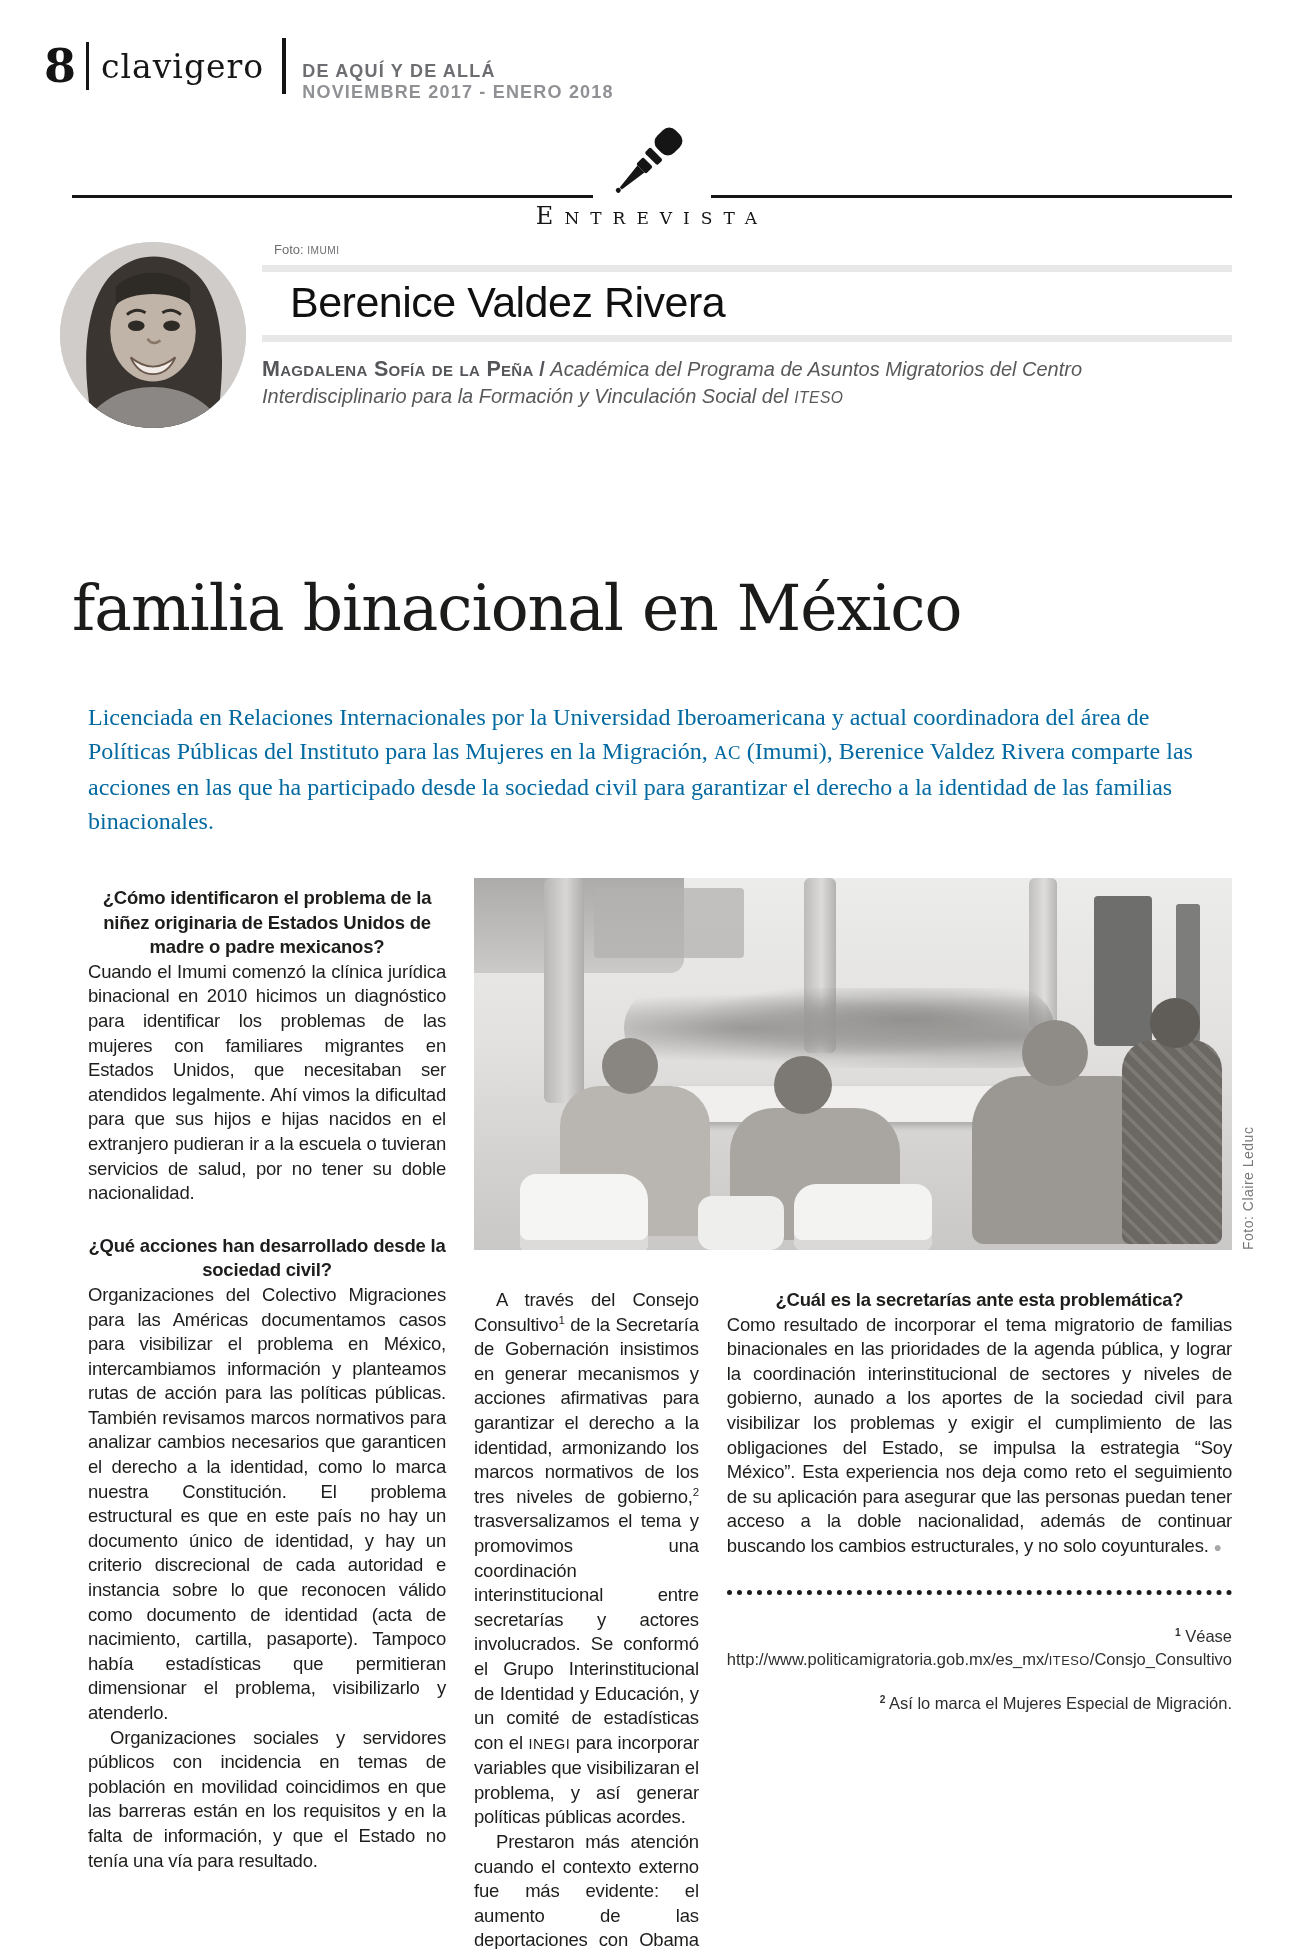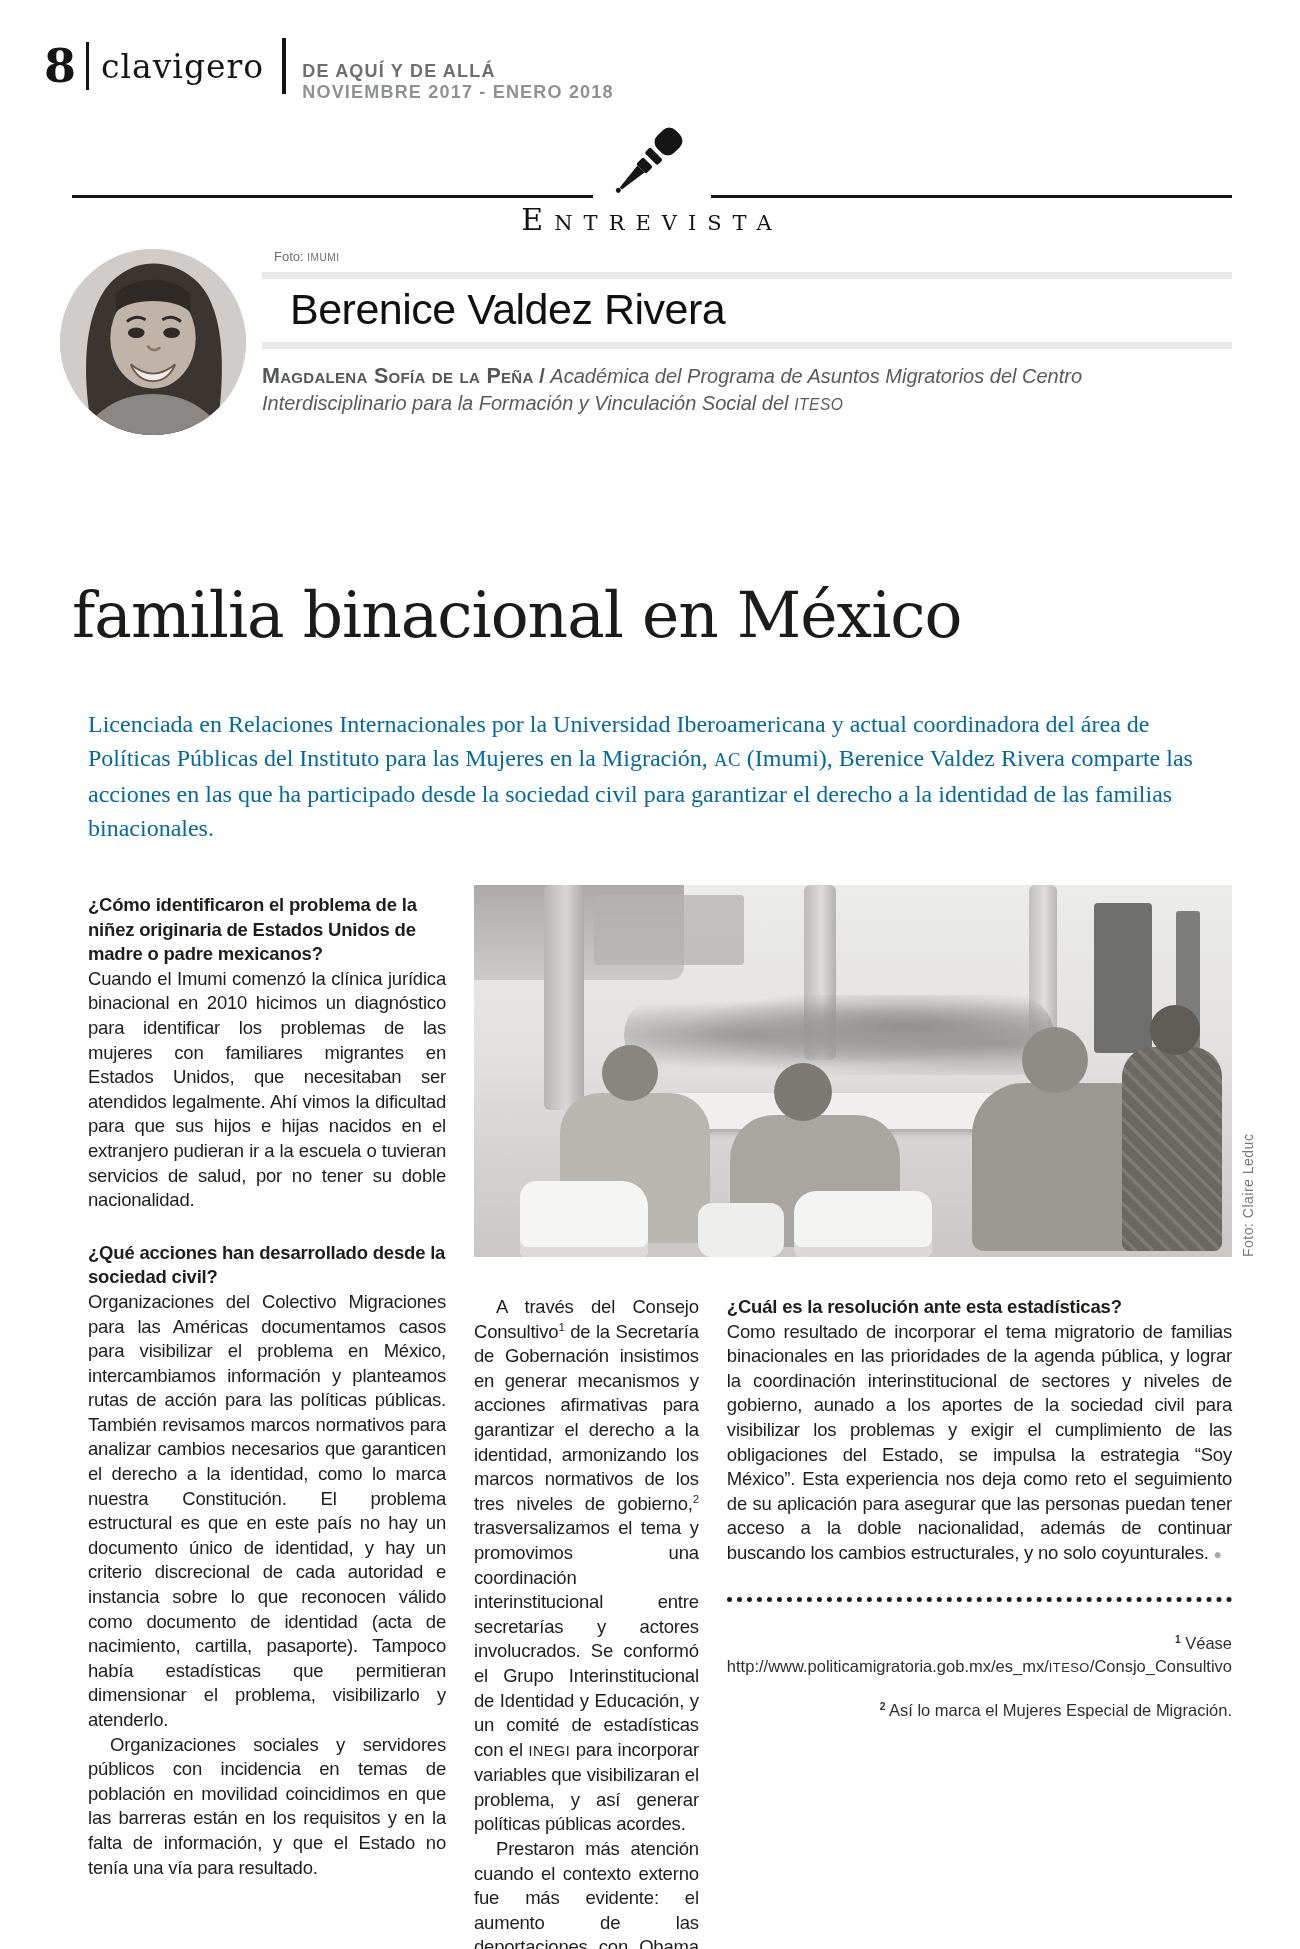--- a/index.html
+++ b/index.html
@@ -23,21 +23,21 @@
   .issue-dates{font-size:18px;font-weight:700;letter-spacing:1.2px;color:#8f9194;line-height:21px;}
   
   .section-banner{margin:44px 68px 0 72px;}
   .rule-row{display:flex;align-items:flex-end;height:56px;}
   .rule{flex:1;height:3px;background:#161616;}
   .mic-holder{width:118px;height:56px;position:relative;}
   .mic-holder svg{position:absolute;left:16px;bottom:-12px;}
   .banner-label{
     text-align:center;margin-top:4px;
     font-family:"DejaVu Serif",serif;font-variant:small-caps;
-    font-size:30px;letter-spacing:11px;color:#141414;
+    font-size:24px;letter-spacing:11px;color:#141414;
   }
   
   .author-block{position:relative;margin-top:0;height:208px;}
   .portrait{
     position:absolute;left:60px;top:0;width:186px;height:186px;border-radius:50%;
     overflow:hidden;background:#d8d5d2;box-shadow:0 0 0 6px #ffffff;z-index:2;
   }
   .author-right{margin-left:262px;margin-right:68px;}
   .photo-credit-small{font-size:13px;color:#6d6e71;margin:12px 0 8px 12px;}
   .gray-bar{height:7px;background:#e8e8e9;}
@@ -55,21 +55,21 @@
   .columns{display:flex;margin:40px 68px 0 88px;align-items:flex-start;}
   .col1{width:358px;flex:0 0 358px;padding-top:8px;}
   .col-right{flex:1;margin-left:28px;}
   .two-col{display:flex;margin-top:38px;align-items:flex-start;}
   .two-col .colA{flex:1;}
   .two-col .colB{flex:1;margin-left:28px;}
   .body-p,.question{
     font-size:18.5px;line-height:24.6px;letter-spacing:-0.2px;
     margin:0;text-align:justify;hyphens:auto;-webkit-hyphens:auto;
   }
-  .question{font-weight:700;text-align:left;}
+  .question{font-weight:700;text-align:center;}
   .question + .body-p{margin-top:0;}
   .body-p + .question{margin-top:28px;}
   .indent{text-indent:22px;}
   .sc{font-size:0.78em;letter-spacing:0.5px;}
   sup{font-size:0.62em;line-height:0;}
   .end-dot{color:#a7a8aa;font-size:0.75em;}
   
   .article-photo{position:relative;margin:0;height:372px;background:#e9e9e7;overflow:visible;}
   .ph{position:absolute;}
   .ph-canvas{left:0;top:0;right:0;bottom:0;overflow:hidden;
@@ -210,21 +210,21 @@
         </div>
         <figcaption class="photo-credit-vertical">Foto: Claire Leduc</figcaption>
       </figure>
       <div class="two-col">
         <div class="colA">
             <p class="body-p indent"><span>A través del Consejo Consultivo</span><sup>1</sup><span> de la Secretaría de Gobernación insistimos en generar mecanismos y acciones afirmativas para garantizar el derecho a la identidad, armonizando los marcos normativos de los tres niveles de gobierno,</span><sup>2</sup><span> trasversalizamos el tema y promovimos una coordinación interinstitucional entre secretarías y actores involucrados. Se conformó el Grupo Interinstitucional de Identidad y Educación, y un comité de estadísticas con el </span><span class="sc">INEGI</span><span> para incorporar variables que visibilizaran el problema, y así generar políticas públicas acordes.</span></p>
             <p class="body-p indent"><span>Prestaron más atención cuando el contexto externo fue más evidente: el aumento de las deportaciones con Obama y la política restrictiva estadounidense. Así surgió el programa “Soy México”, una respuesta temporal a uno de los compromisos del Programa Especial de Migración, que facilita los requisitos para la inscripción en el Registro Civil.</span></p>
           </div>
         <div class="colB">
           <div>
-              <p class="question">¿Cuál es la resolución ante esta estadísticas?</p>
+              <p class="question">¿Cuál es la secretarías ante esta problemática?</p>
               <p class="body-p"><span>Como resultado de incorporar el tema migratorio de familias binacionales en las prioridades de la agenda pública, y lograr la coordinación interinstitucional de sectores y niveles de gobierno, aunado a los aportes de la sociedad civil para visibilizar los problemas y exigir el cumplimiento de las obligaciones del Estado, se impulsa la estrategia “Soy México”. Esta experiencia nos deja como reto el seguimiento de su aplicación para asegurar que las personas puedan tener acceso a la doble nacionalidad, además de continuar buscando los cambios estructurales, y no solo coyunturales. </span><span class="end-dot">●</span></p>
             </div>
           <div class="footnote-block">
               <p class="footnote"><sup>1</sup> <span>Véase http://www.politicamigratoria.gob.mx/es_mx/</span><span class="sc">ITESO</span><span>/Consjo_Consultivo</span></p>
               <p class="footnote"><sup>2</sup> <span>Así lo marca el Mujeres Especial de Migración.</span></p>
             </div>
         </div>
       </div>
     </div>
   </div>

